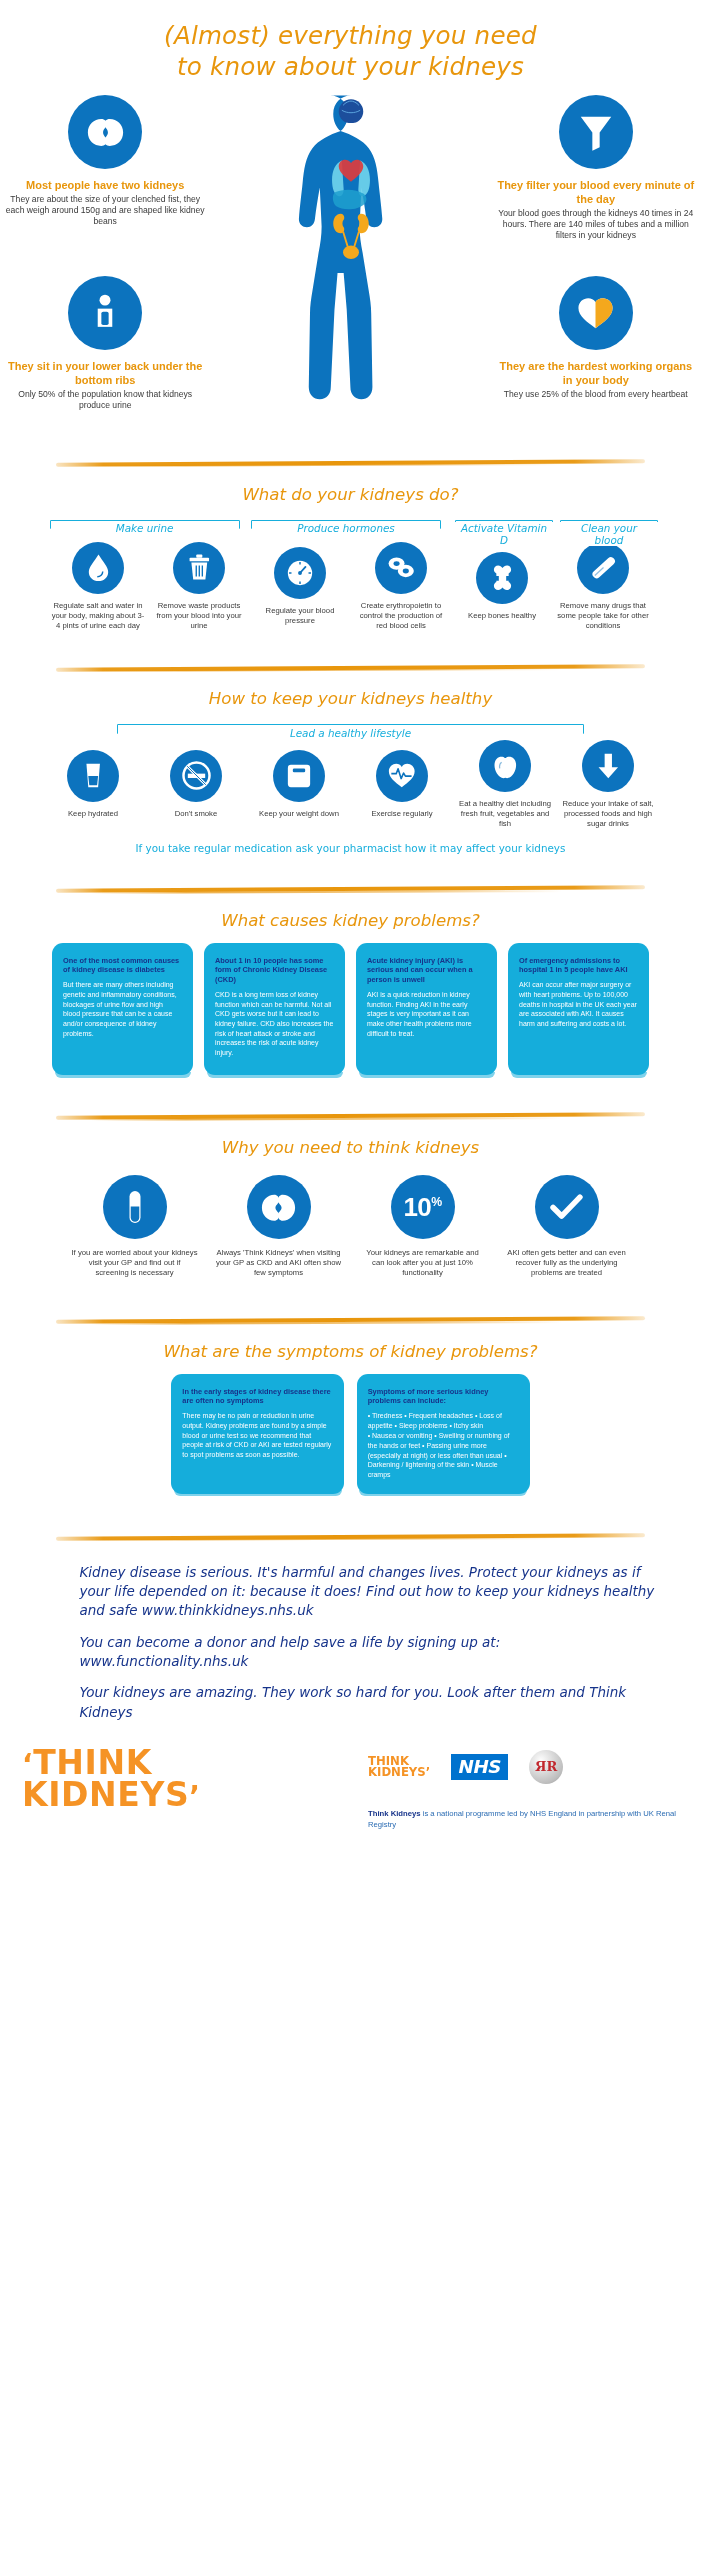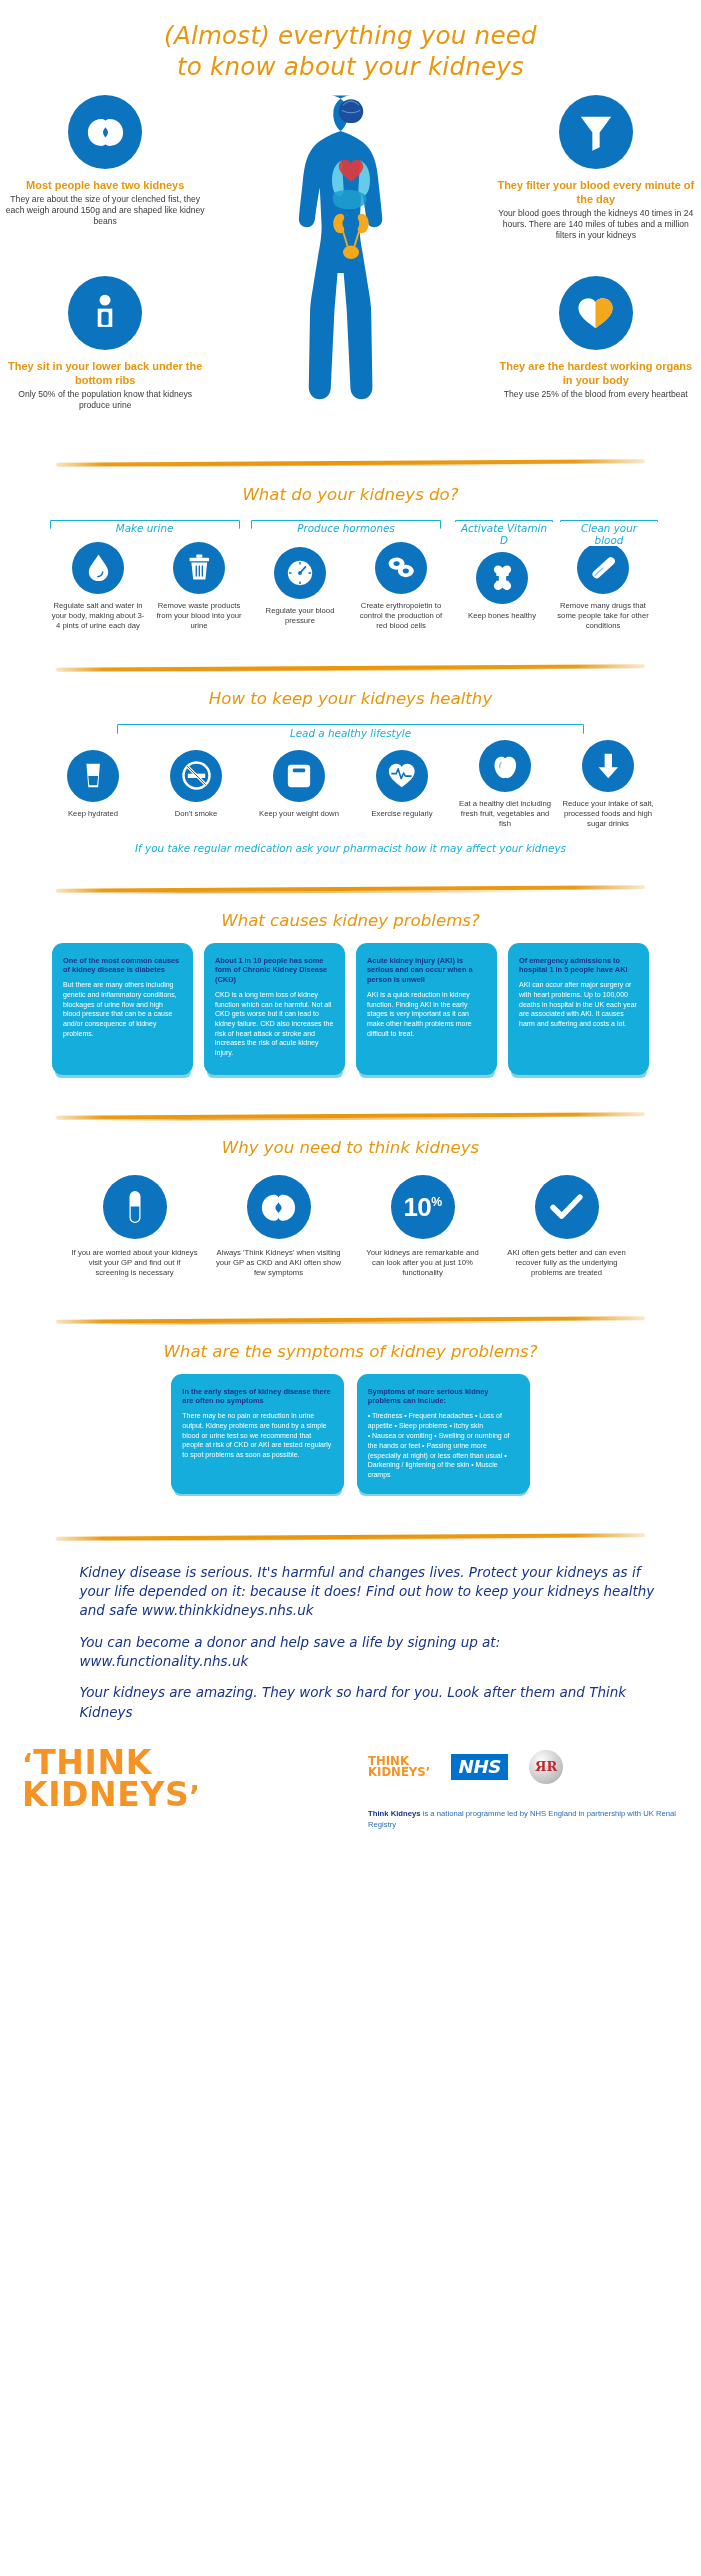--- a/index.html
+++ b/index.html
@@ -166,21 +166,20 @@
     border: 1.2px solid #17AEDC;
     border-bottom: none;
     border-radius: 1.2px;
   }
 
   
   .note-cyan {
     text-align: center;
     color: #17AEDC;
     font-size: 10.4px;
-    font-style: italic;
     font-family: "DejaVu Sans", sans-serif;
     margin: 13.5px 0 2.5px;
   }
 
   
   .boxes {
     display: flex;
     justify-content: center;
     gap: 11px;
     margin-top: 13.5px;

